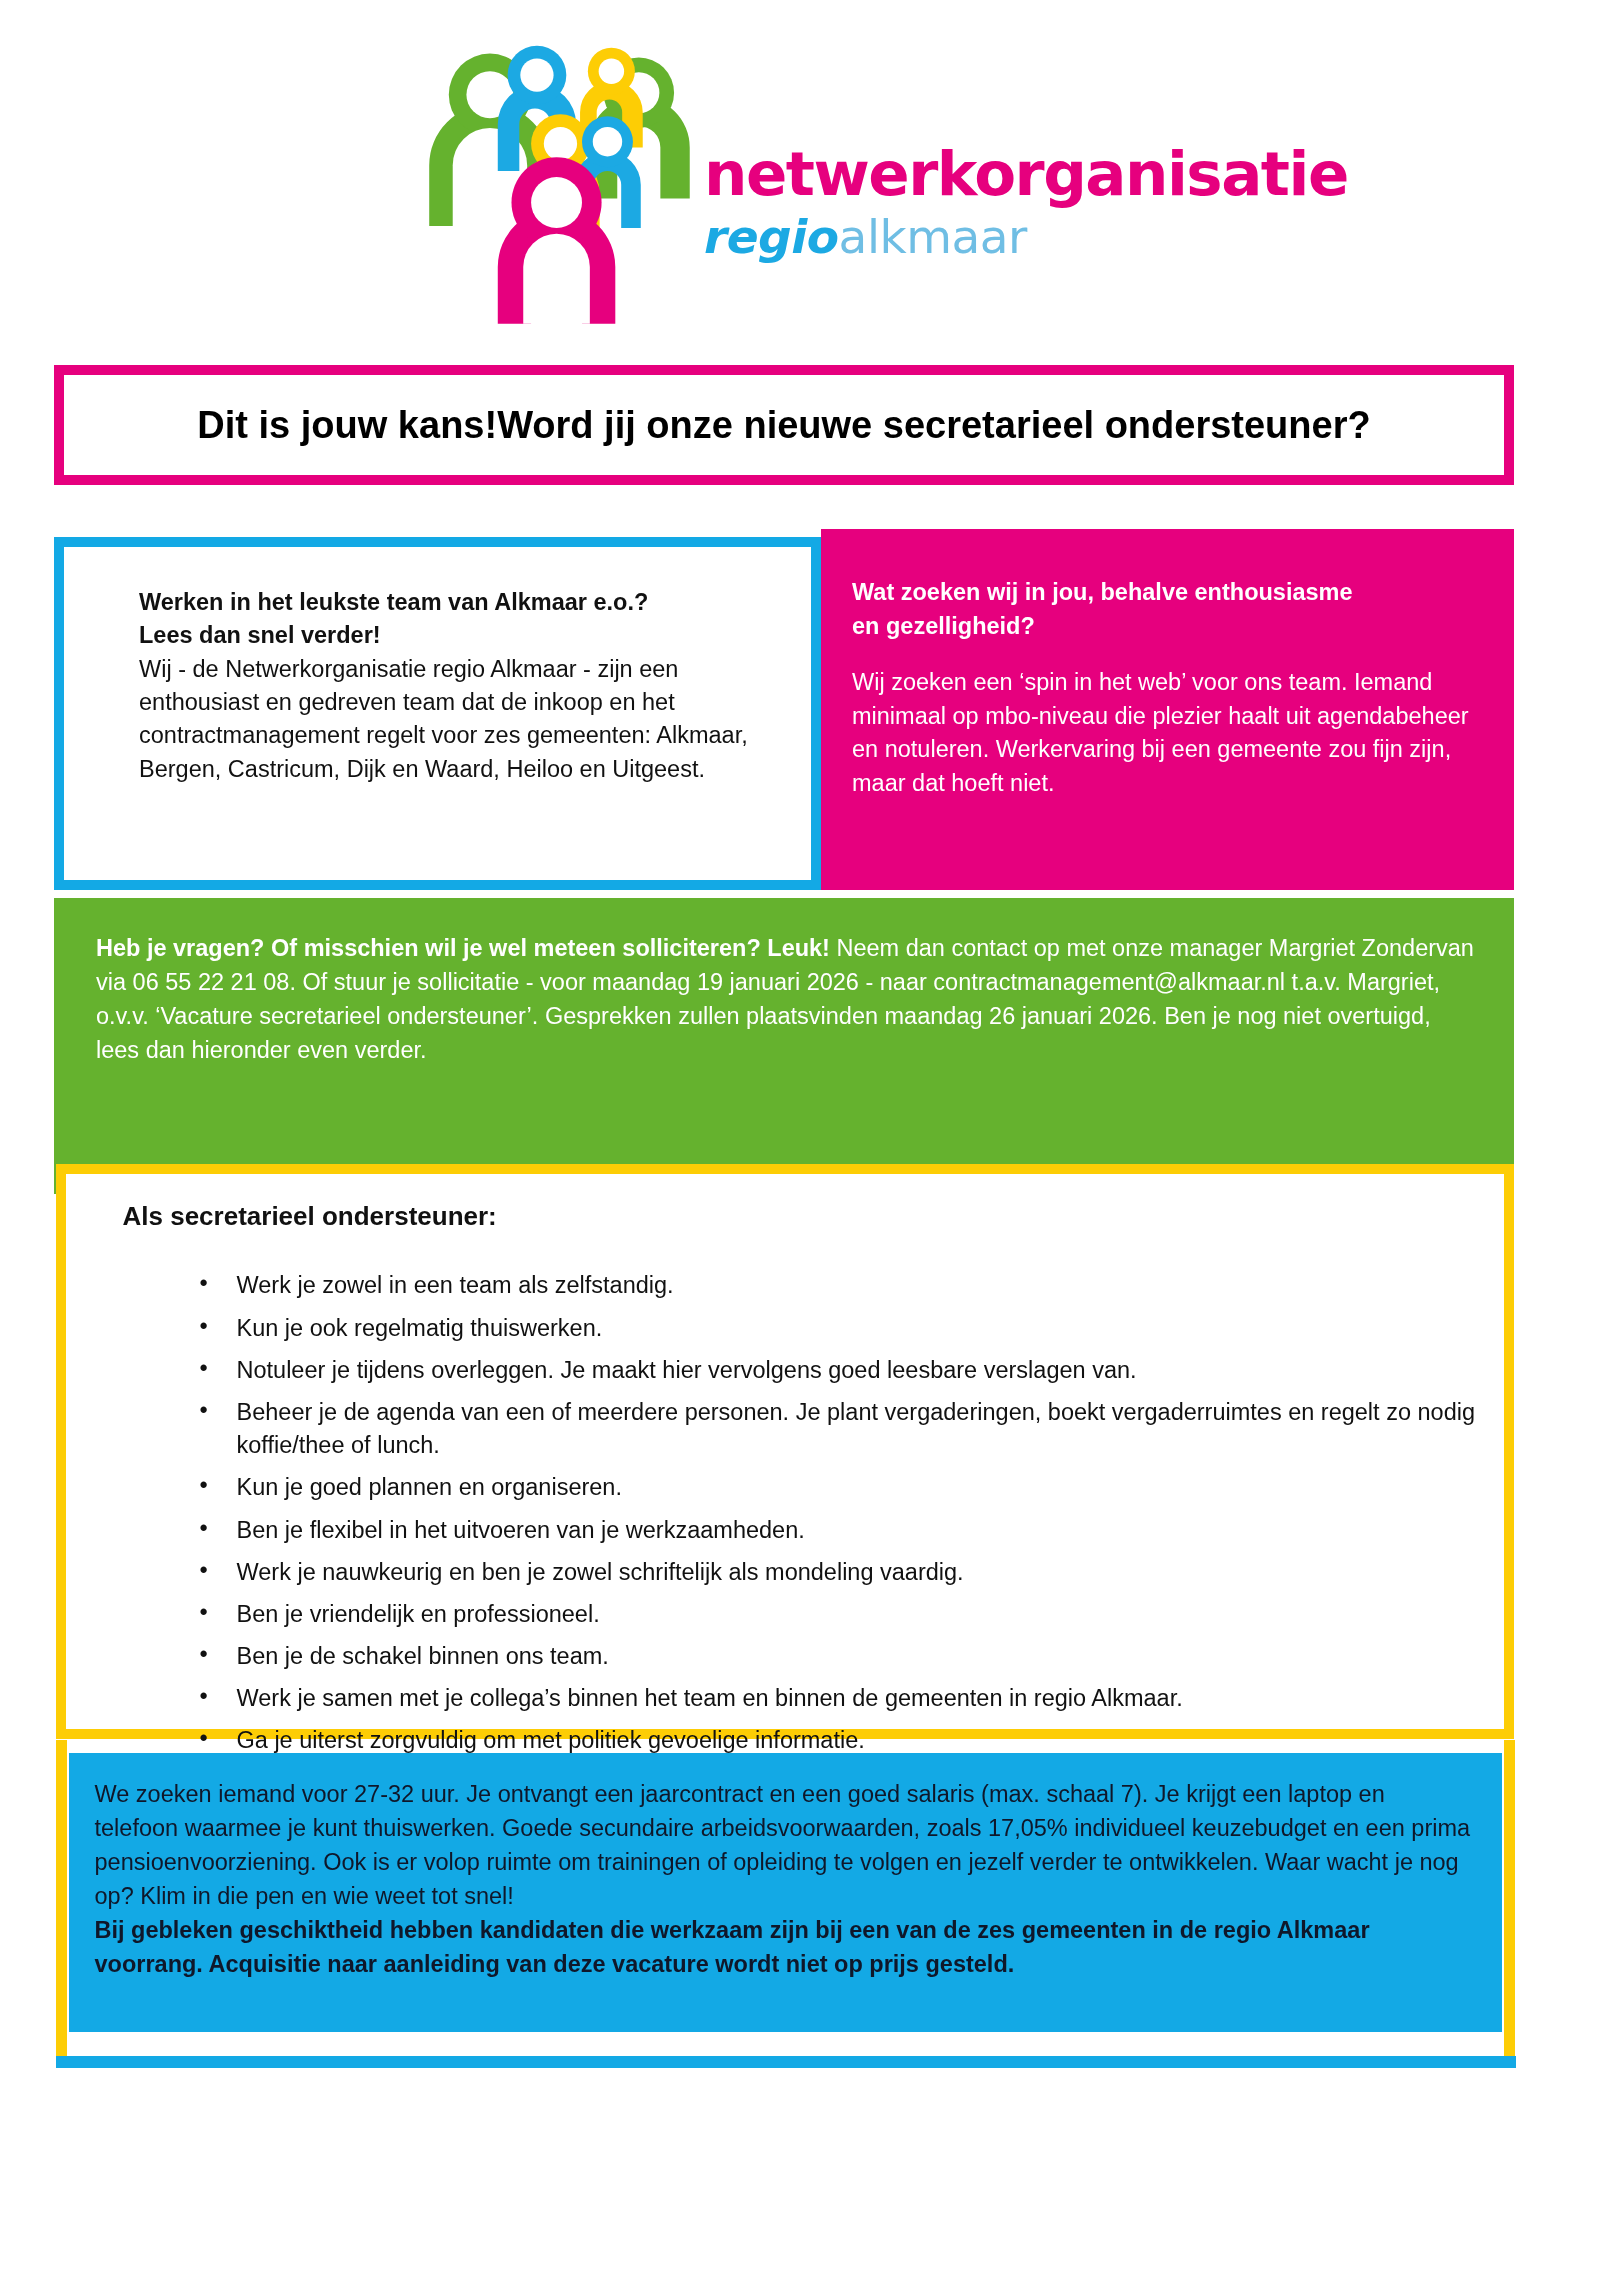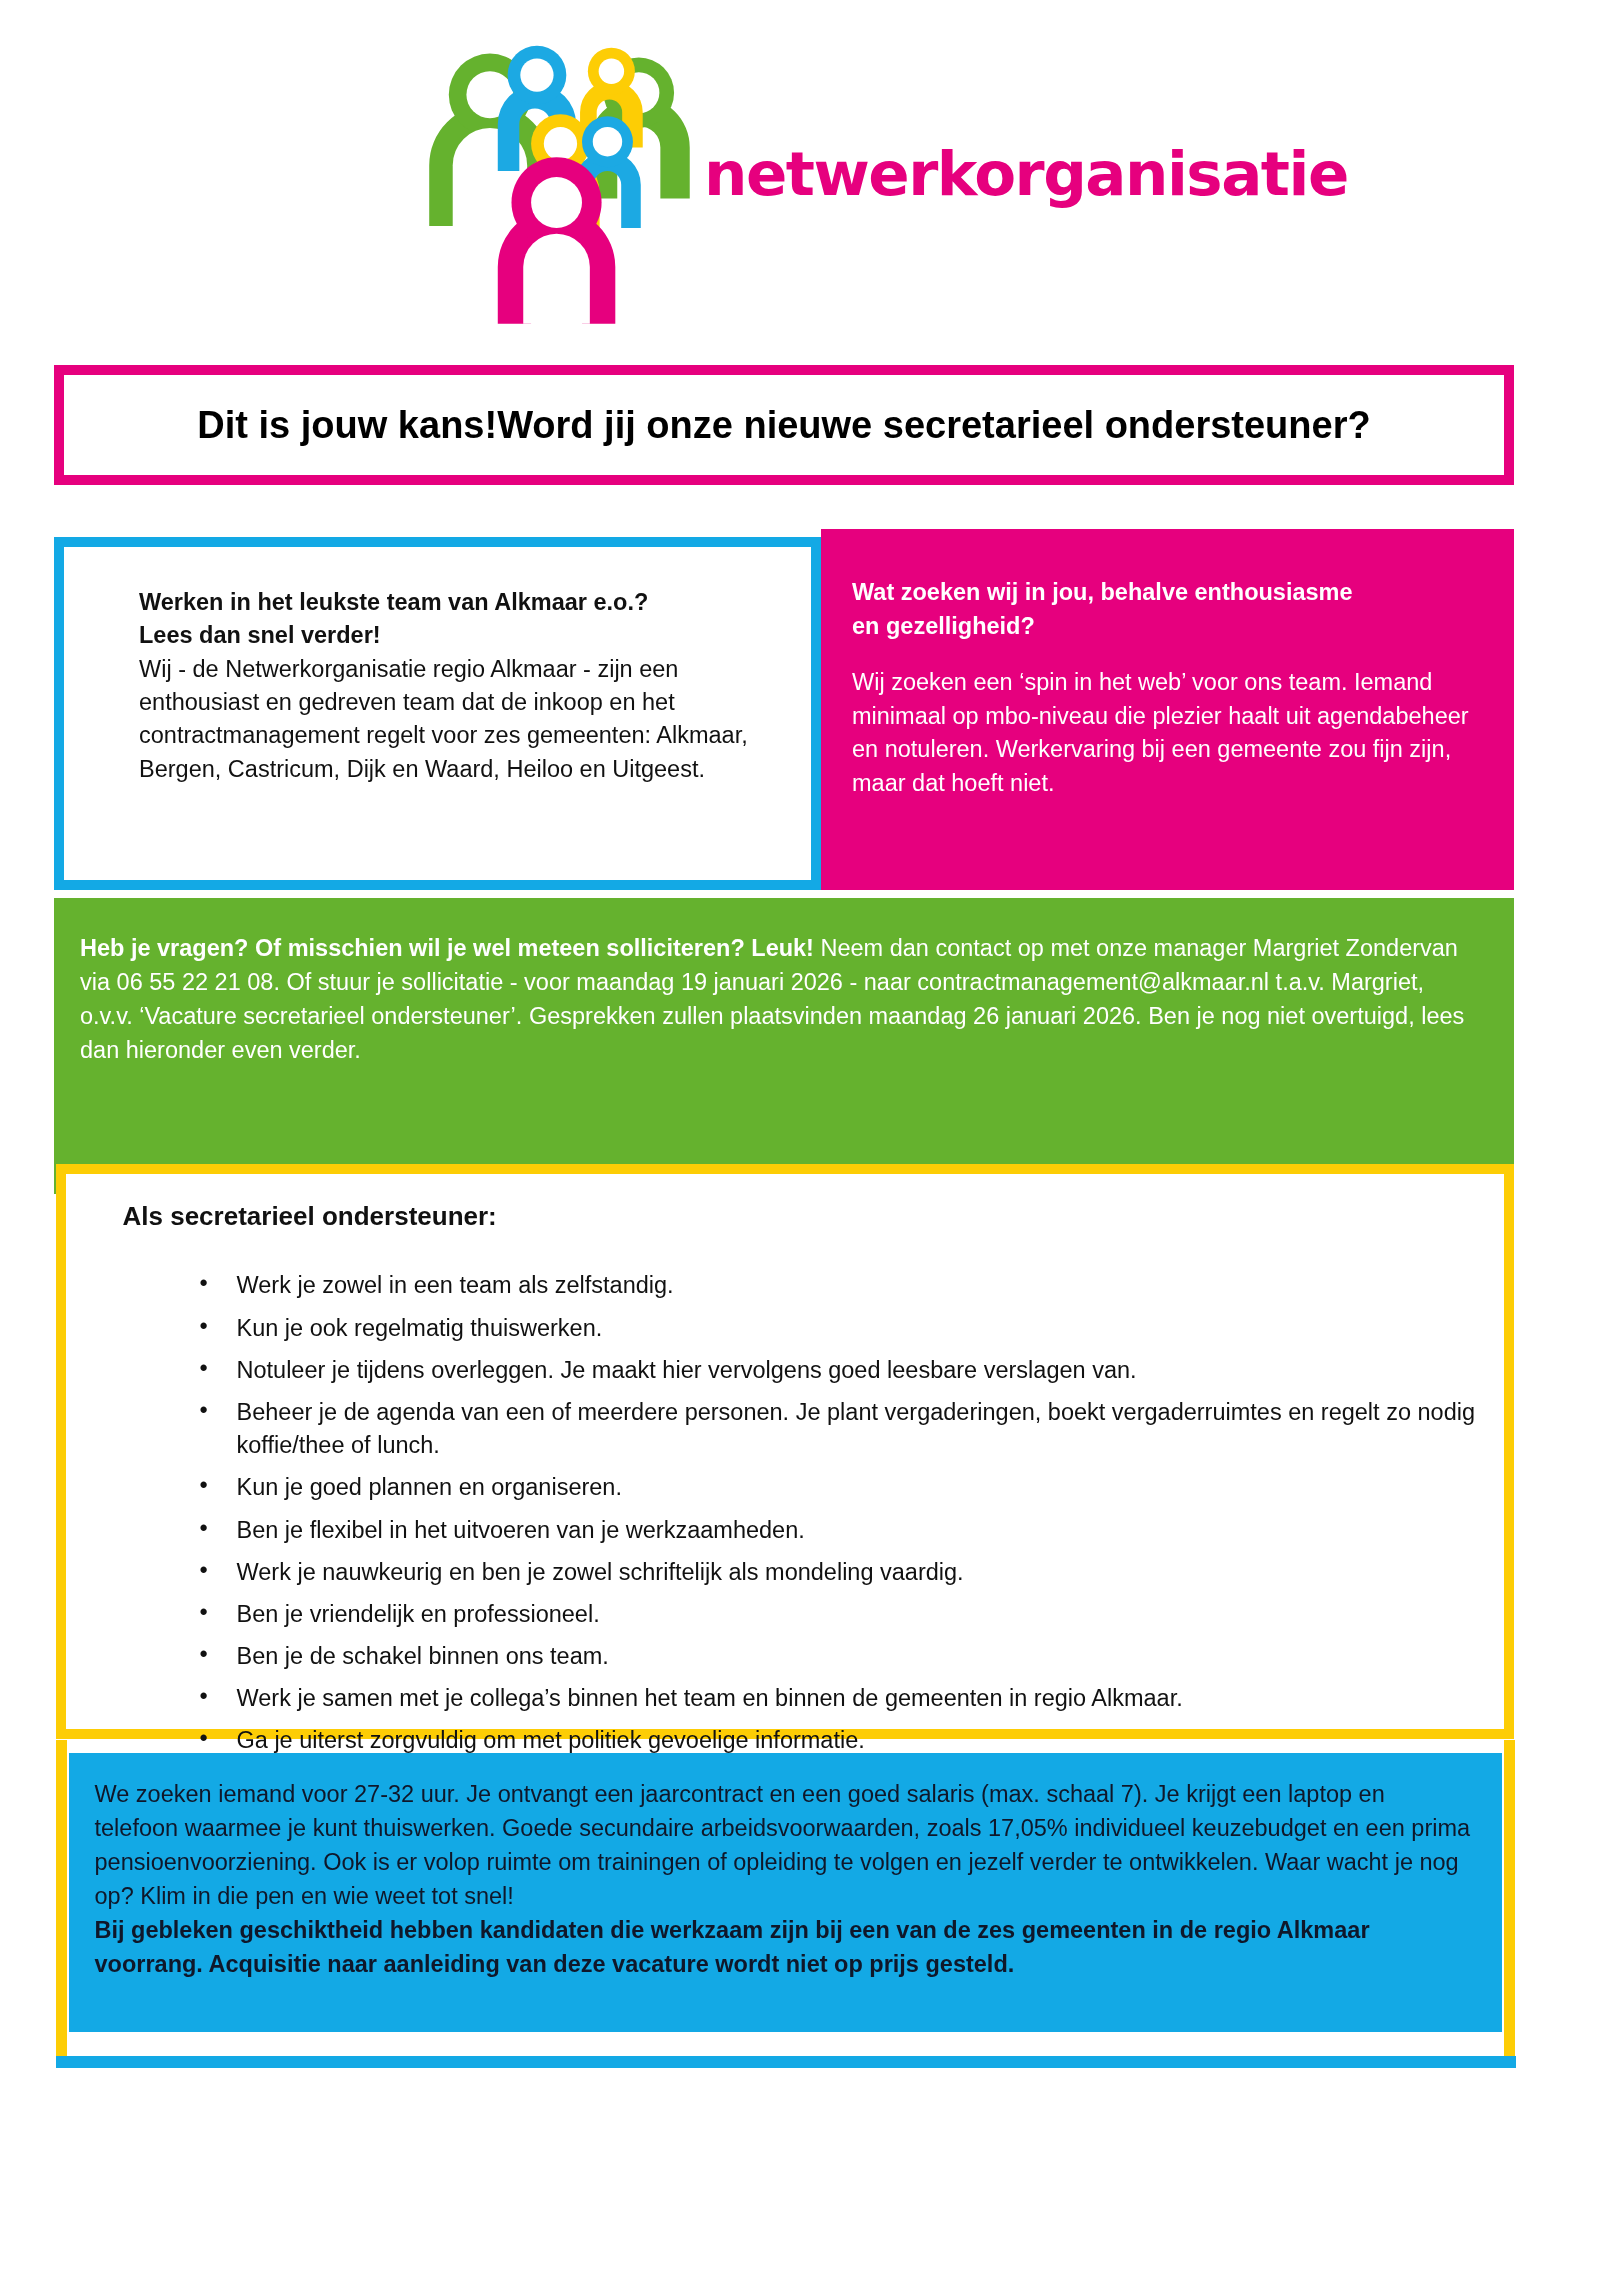--- a/index.html
+++ b/index.html
@@ -134,21 +134,21 @@
 
   
   .green-box {
     position: absolute;
     left: 54px;
     top: 898px;
     width: 1460px;
     height: 296px;
     background: #65B22E;
     box-sizing: border-box;
-    padding: 33px 37px 0 26px;
+    padding: 33px 37px 0 42px;
   }
   .green-box p {
     margin: 0;
     color: #ffffff;
     font-size: 23.5px;
     line-height: 1.45;
   }
 
   
   .yellow-box {
@@ -269,20 +269,21 @@
 
       <path d="M140 170 l48 0 l0 46 l-48 0 z" fill="#8B4A4A" opacity="0.75"></path>
 
       <path d="M108 254 a60 60 0 0 1 120 0 v58 h-34 v-58 a26 26 0 0 0 -52 0 v58 h-34 z" fill="#E6007E"></path>
       <circle cx="168" cy="188" r="46" fill="#E6007E"></circle>
       <circle cx="168" cy="188" r="26" fill="#ffffff"></circle>
       <path d="M134 254 a34 34 0 0 1 68 0 v58 h-68 z" fill="#ffffff"></path>
     </svg>
     <div class="logo-text">
       <div class="logo-line1">netwerkorganisatie</div>
+      <div class="logo-line2"><span class="logo-regio">regio</span><span class="logo-alkmaar">alkmaar</span></div>
     </div>
   </div>
 </div>
 
 <div class="headline-box">
   <div class="headline-line l1">Dit is jouw kans!</div>
   <div class="headline-line l2">Word jij onze nieuwe secretarieel ondersteuner?</div>
 </div>
 
 <div class="cols">

